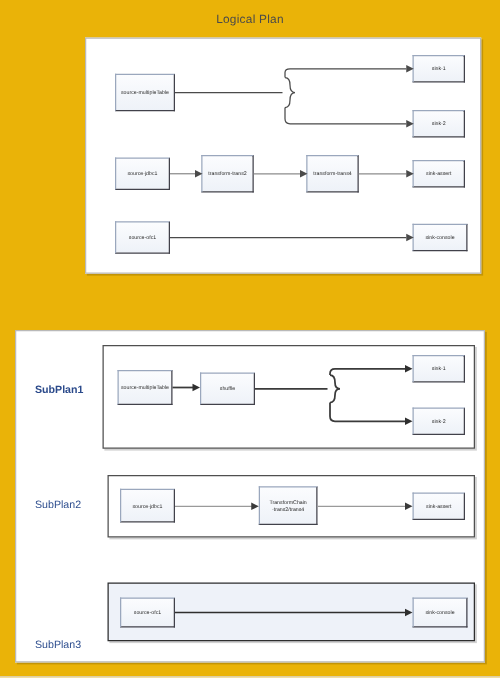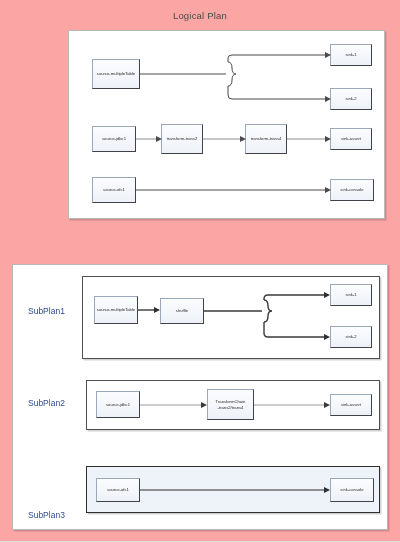--- a/index.html
+++ b/index.html
@@ -3,21 +3,21 @@
 <meta charset="utf-8">
 <style>
   * { box-sizing: border-box; }
   html, body {
     margin: 0; padding: 0;
     width: 400px; height: 542px;
     background: #ffffff;
     font-family: "Liberation Sans", sans-serif;
     overflow: hidden;
   }
-  #root { position: relative; width: 400px; height: 542px; background:#fca5a5; }
+  #root { position: relative; width: 400px; height: 542px; background:#eab308; }
 
   .section-title {
     position: absolute;
     text-align: center;
     font-size: 9.5px;
     color: #4a4a4a;
     letter-spacing: .2px;
     white-space: nowrap;
   }
 
@@ -36,21 +36,21 @@
   }
   .subframe.selected {
     background: #eef2f9;
     border: 1px solid #2e2e2e;
   }
 
   .subplan-label {
     position: absolute;
     font-size: 8.5px;
     color: #2b4a8b;
-    font-weight: 400;
+    font-weight: 700;
     white-space: nowrap;
   }
   .subplan-label.plain { color: #2f4f8f; font-weight: 400; }
 
   .node {
     position: absolute;
     background: linear-gradient(180deg,#fbfcfe 0%,#eef2f8 100%);
     border: 1px solid #9aa7bd;
     border-right-width: 1.6px;
     border-bottom-width: 1.6px;

